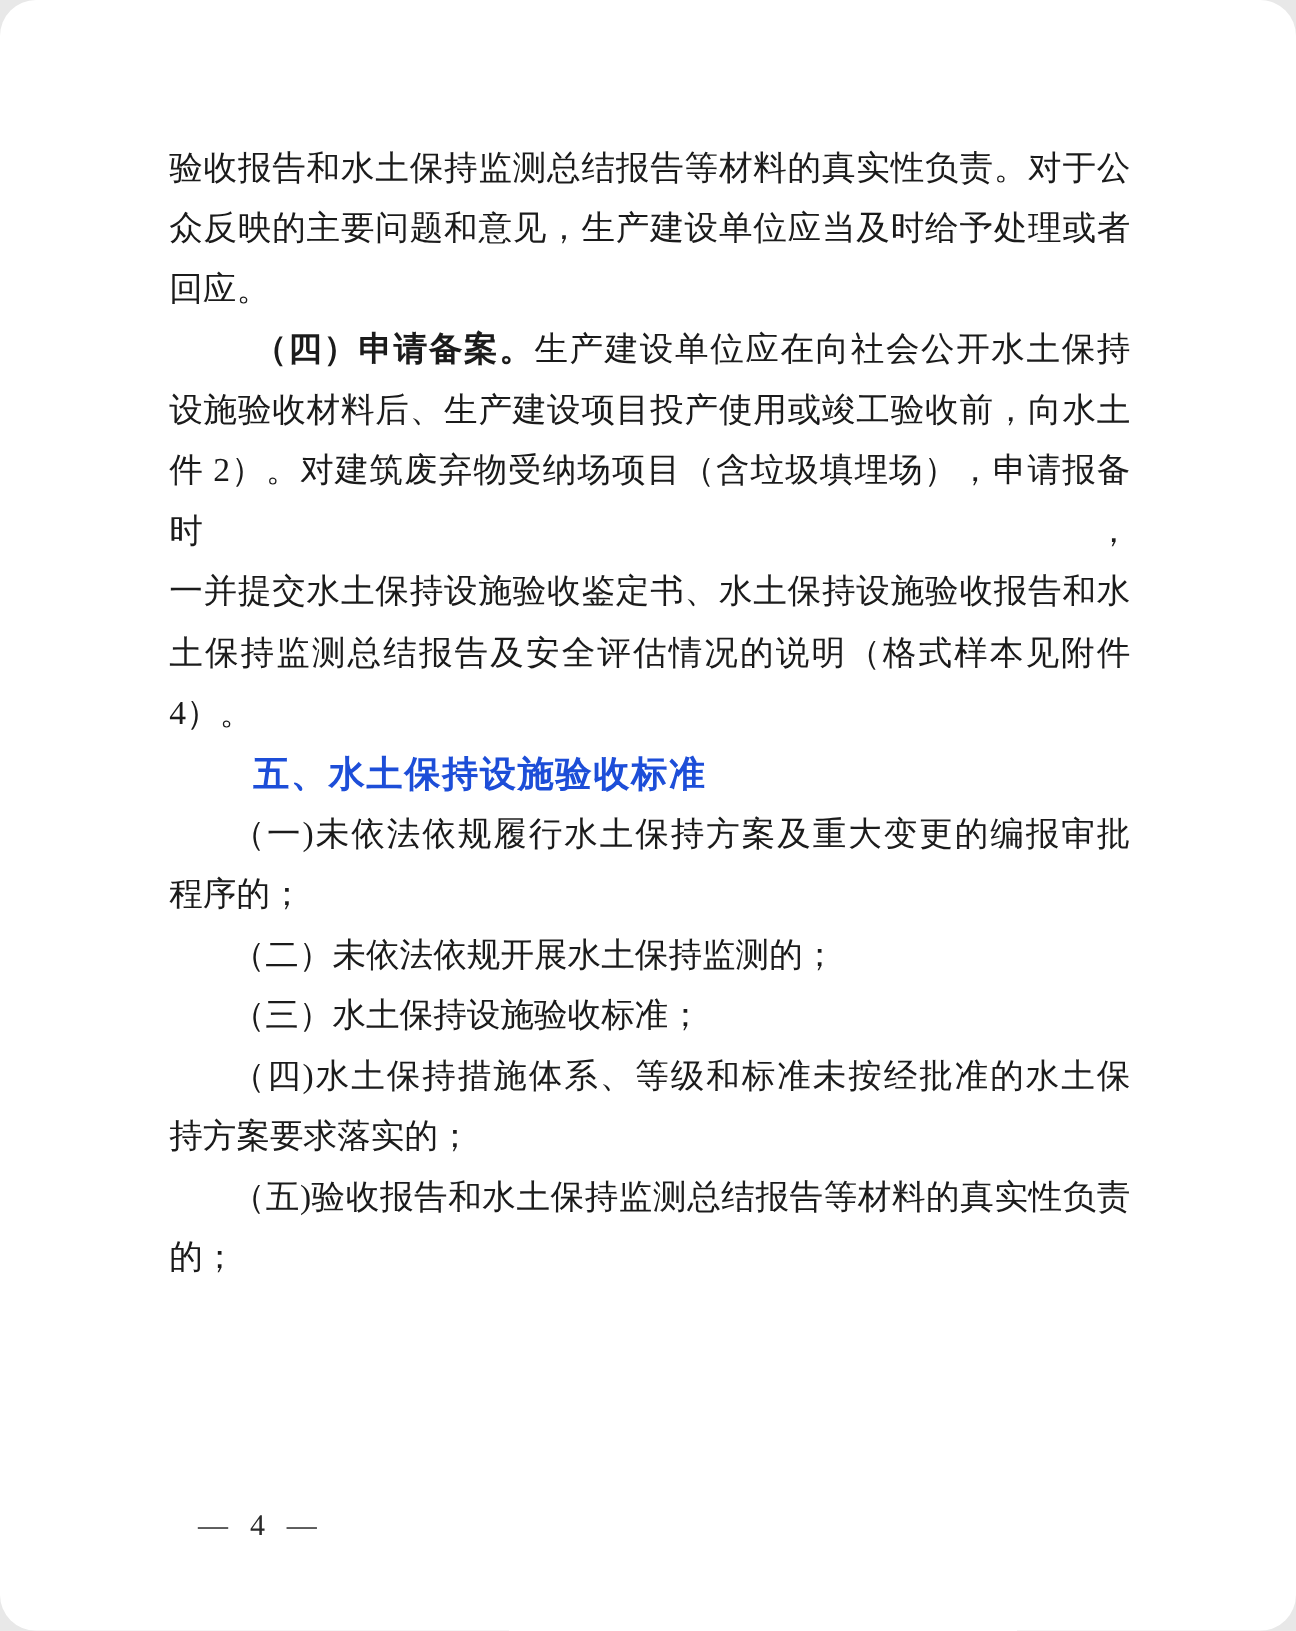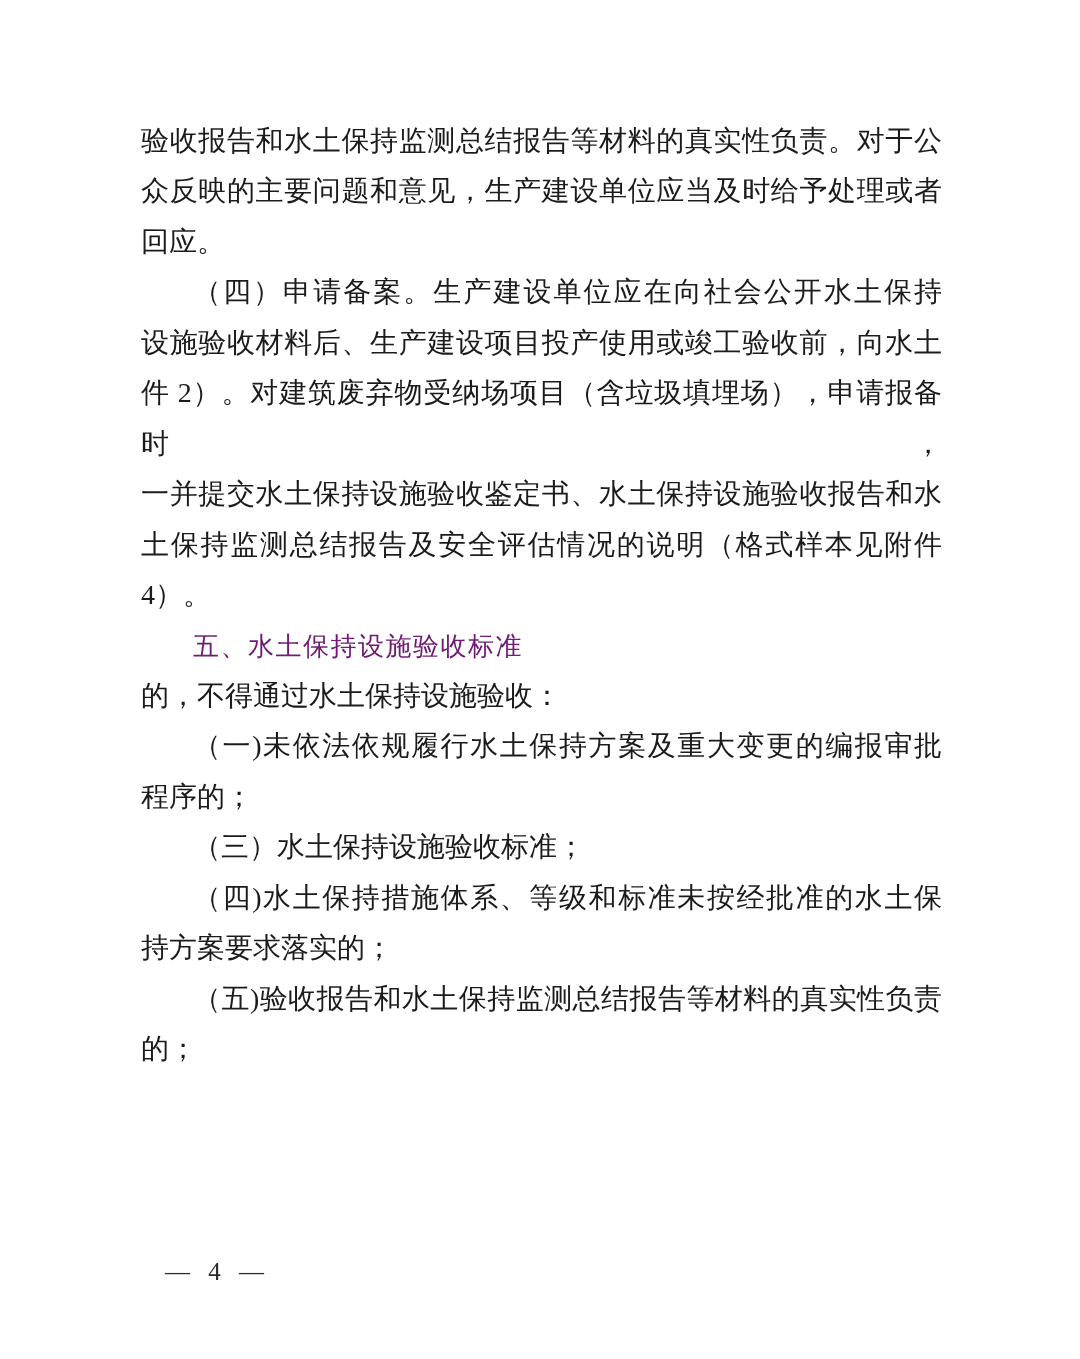--- a/index.html
+++ b/index.html
@@ -4,20 +4,21 @@
 <style>
   html, body { margin: 0; padding: 0; background: #e8e8e8; }
   .page {
     position: relative;
     width: 1080px;
     height: 1359px;
     background: #ffffff;
     margin: 0 auto;
     overflow: hidden;
     font-family: "Liberation Serif", "DejaVu Serif", serif;
+    border-radius: 30px;
   }
   .text-block {
     position: absolute;
     left: 141px;
     top: 116px;
     width: 801px;
     font-size: 28px;
     color: #1b1b1b;
   }
   .line {
@@ -27,25 +28,25 @@
   }
   .full {
     text-align: justify;
     text-align-last: justify;
     text-justify: inter-character;
   }
   .indent { text-indent: 52px; }
   .heading {
     font-family: "Liberation Sans", "DejaVu Sans", sans-serif;
     font-weight: 700;
-    font-size: 26px;
+    font-size: 30px;
     letter-spacing: 1.5px;
-    color: #701a75;
+    color: #1d4ed8;
   }
-  .b { font-weight: 400; }
+  .b { font-weight: 700; margin-left: 18px; }
   .footer {
     position: absolute;
     left: 165px;
     top: 1258px;
     font-size: 25px;
     letter-spacing: 6px;
     color: #2a2a2a;
     font-family: "Liberation Serif", "DejaVu Serif", serif;
   }
 </style>
@@ -57,23 +58,23 @@
       <div class="line full"><span>验收报告和水土保持监测总结报告等材料的真实性负责。对于公</span></div>
       <div class="line full"><span>众反映的主要问题和意见，生产建设单位应当及时给予处理或者</span></div>
       <div class="line "><span>回应。</span></div>
       <div class="line full indent"><span class="b">（四）申请备案。</span><span>生产建设单位应在向社会公开水土保持</span></div>
       <div class="line full"><span>设施验收材料后、生产建设项目投产使用或竣工验收前，向水土</span></div>
       <div class="line full"><span>件 2）。对建筑废弃物受纳场项目（含垃圾填埋场），申请报备时，</span></div>
       <div class="line full"><span>一并提交水土保持设施验收鉴定书、水土保持设施验收报告和水</span></div>
       <div class="line full"><span>土保持监测总结报告及安全评估情况的说明（格式样本见附件</span></div>
       <div class="line "><span>4）。</span></div>
       <div class="line heading indent"><span class="b">五、水土保持设施验收标准</span></div>
-      <div class="line "><span>的，不得通过水土保持设施验收：</span></div>
       <div class="line full indent"><span>（一)未依法依规履行水土保持方案及重大变更的编报审批</span></div>
       <div class="line "><span>程序的；</span></div>
+      <div class="line indent"><span>（二）未依法依规开展水土保持监测的；</span></div>
       <div class="line indent"><span>（三）水土保持设施验收标准；</span></div>
       <div class="line full indent"><span>（四)水土保持措施体系、等级和标准未按经批准的水土保</span></div>
       <div class="line "><span>持方案要求落实的；</span></div>
       <div class="line full indent"><span>（五)验收报告和水土保持监测总结报告等材料的真实性负责</span></div>
       <div class="line "><span>的；</span></div>
     </div>
   <div class="footer">— 4 —</div>
 </div>
 
 </body></html>

